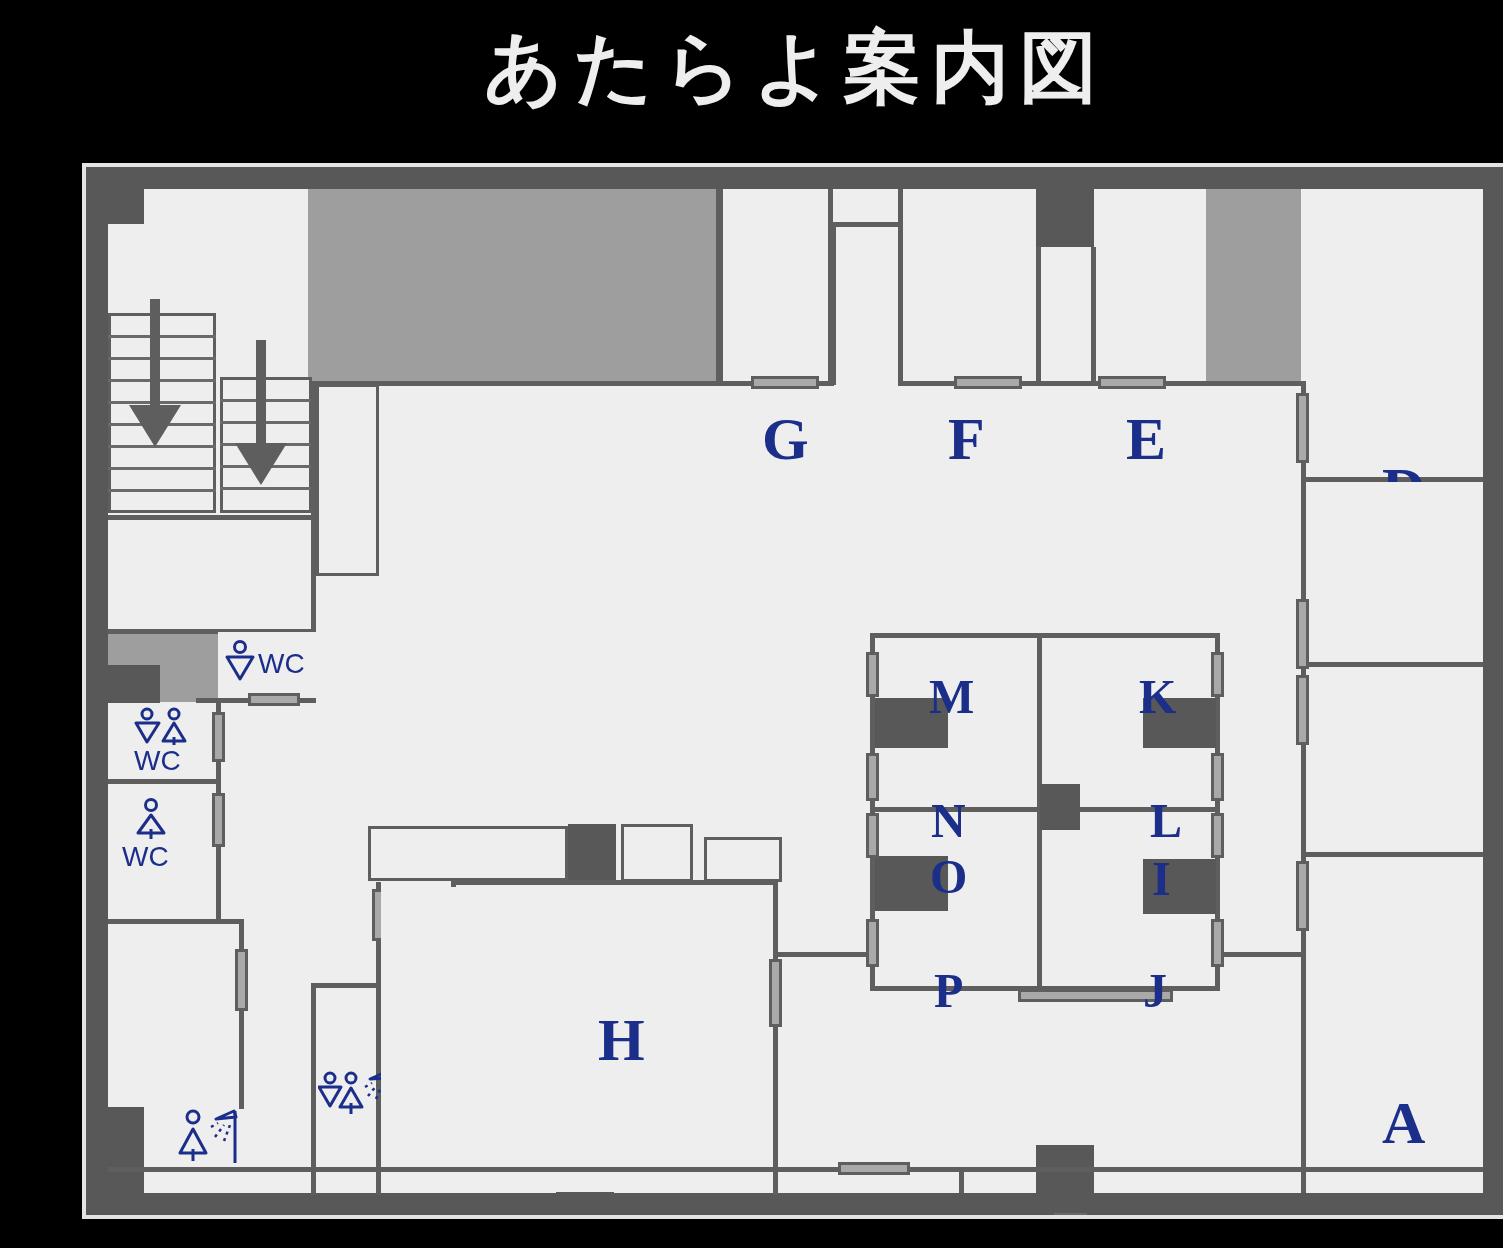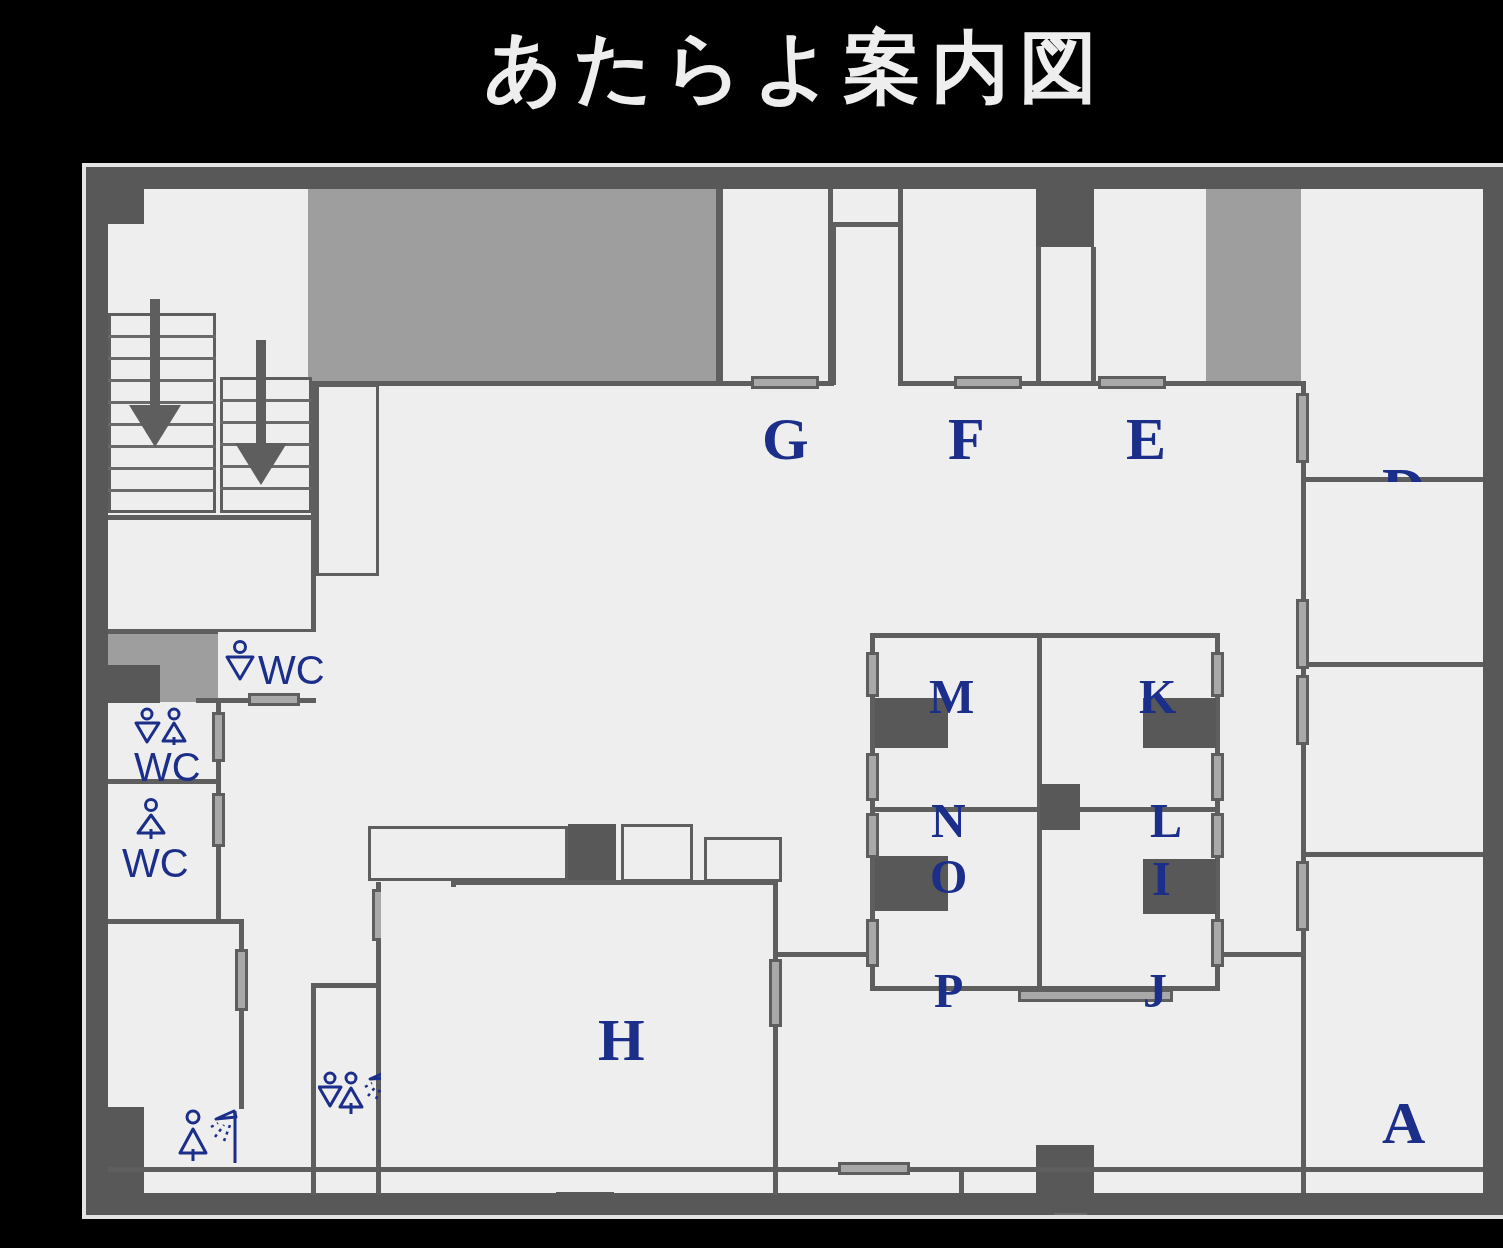--- a/index.html
+++ b/index.html
@@ -31,21 +31,21 @@
 
   
   .door-h{position:absolute;height:13px;background:#a9a9a9;border:3px solid #5e5e5e;box-sizing:border-box;}
   .door-v{position:absolute;width:13px;background:#a9a9a9;border:3px solid #5e5e5e;box-sizing:border-box;}
 
   .label{position:absolute;color:#1b2e8a;font-weight:700;font-family:"Liberation Serif",serif;
          line-height:1;user-select:none;}
   .label.big{font-size:60px;}
   .label.mid{font-size:48px;}
 
-  .wclabel{position:absolute;color:#1b2e8a;font-weight:500;font-size:40px;
+  .wclabel{position:absolute;color:#1b2e8a;font-weight:500;font-size:28px;
            font-family:"Liberation Sans",sans-serif;line-height:1;}
   .icons{position:absolute;}
 
   .step{position:absolute;border:3px solid #6a6a6a;box-sizing:border-box;background:#eeeeee;}
   .arrow-shaft{position:absolute;background:#5e5e5e;width:10px;}
   .arrow-head{position:absolute;width:0;height:0;border-left:26px solid transparent;
               border-right:26px solid transparent;border-top:42px solid #5e5e5e;}
 </style>
 </head>
 <body>

